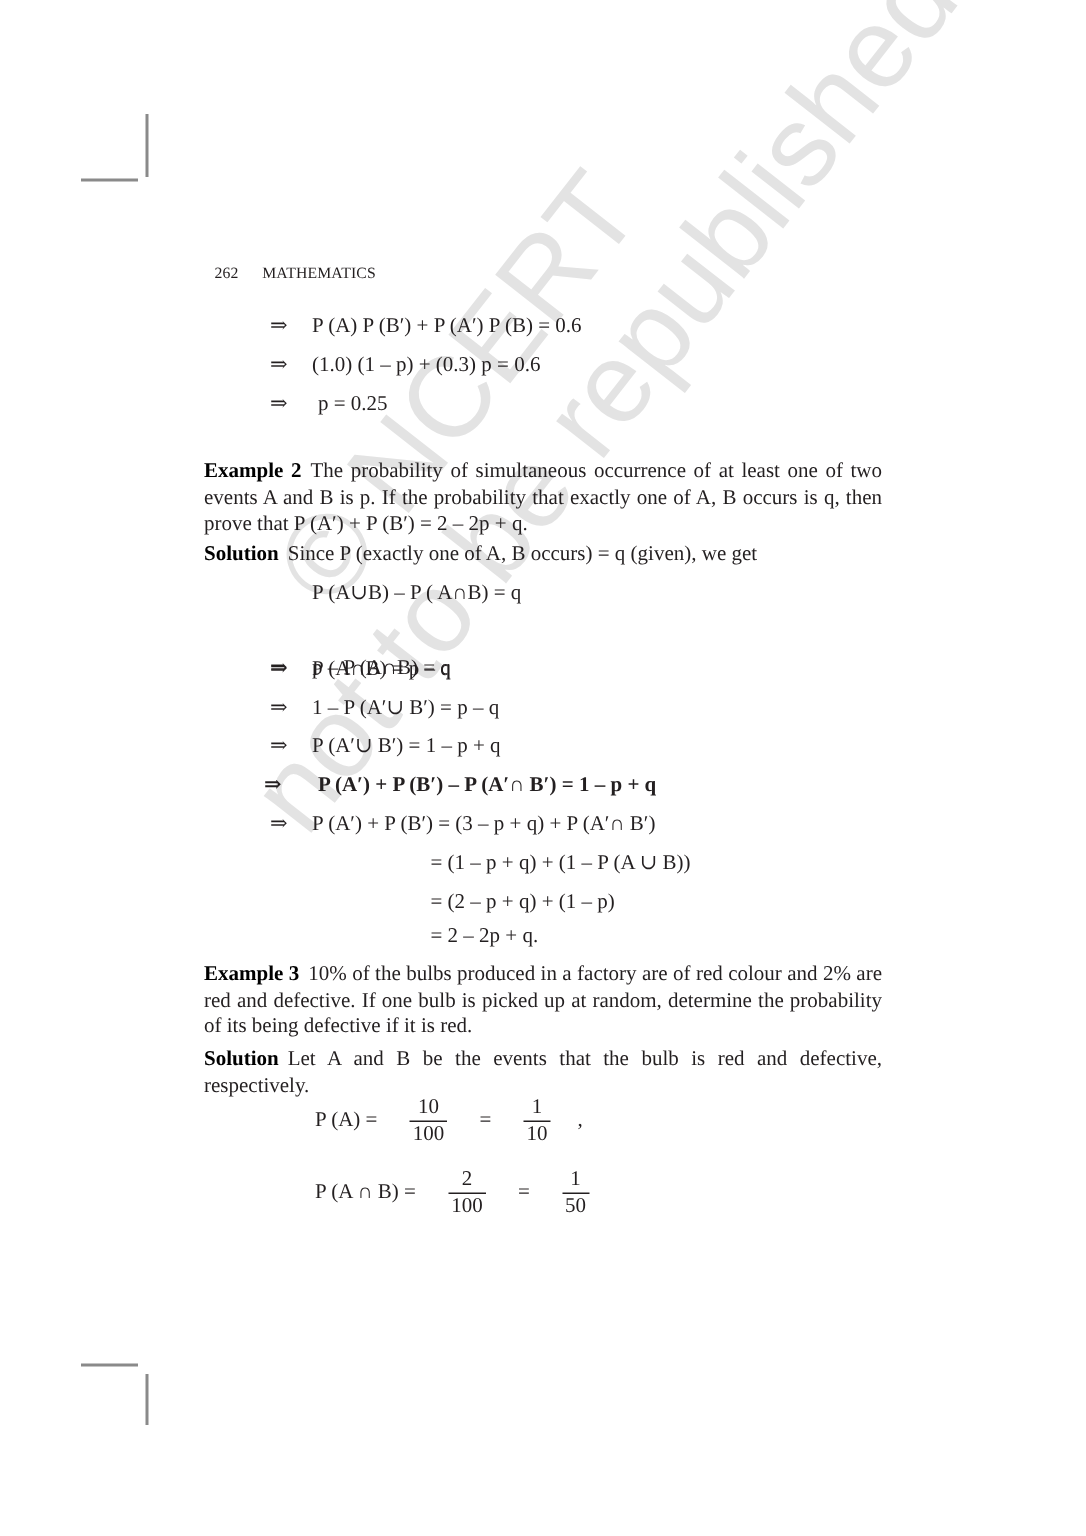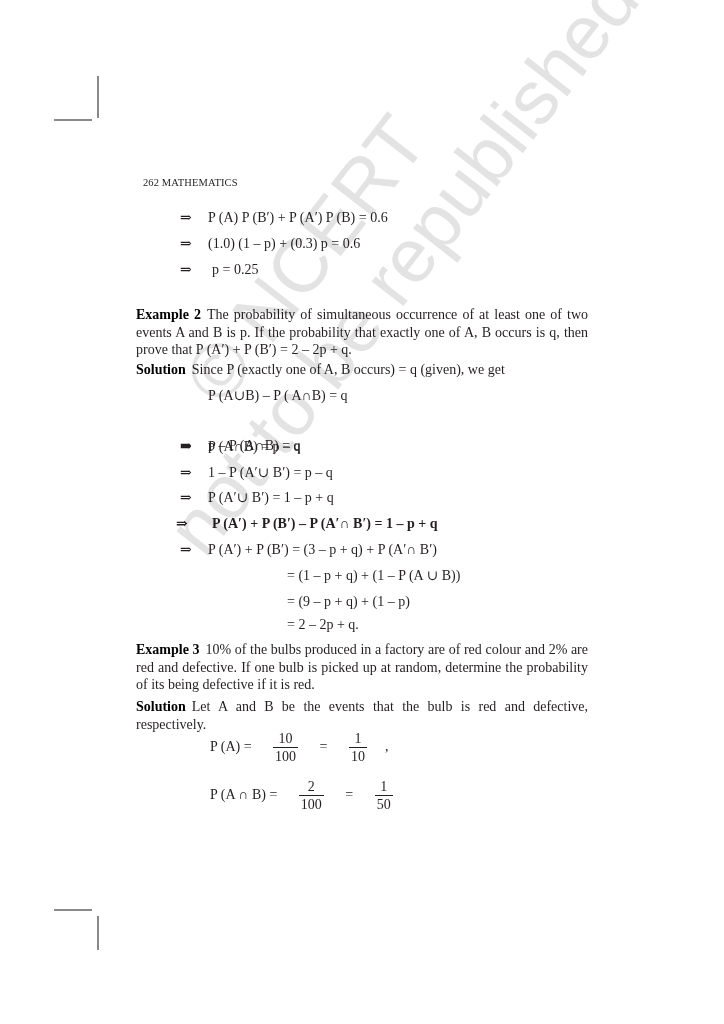--- a/index.html
+++ b/index.html
@@ -1,20 +1,20 @@
 <!DOCTYPE html>
 <html><head>
 <meta charset="utf-8">
 <style>
   html, body { margin:0; padding:0; background:#ffffff; }
   body { width:724px; height:1024px; position:relative; overflow:hidden;
          font-family:"Liberation Serif", "DejaVu Serif", serif; color:#231f20; }
   .crop { position:absolute; background:#8a8a8a; }
   .header { position:absolute; left:143px; top:177px; font-size:10.5px; letter-spacing:0.1px; }
-  .header .num { }
+  .header .num { margin-right:13px; }
   .line { position:absolute; font-size:14px; white-space:nowrap; line-height:16px; }
   .para { position:absolute; left:136px; width:452px; font-size:14px; line-height:17.5px; text-align:justify; }
   .para .lbl { color:#000000; font-weight:bold; margin-right:6px; }
   .imp { display:inline-block; width:28px; }
   .frac { display:inline-block; vertical-align:middle; text-align:center; margin:0 18px; }
   .frac span { display:block; padding:0 2px; line-height:17px; }
   .frac .n { border-bottom:1px solid #231f20; }
   .watermark { position:absolute; left:90px; top:470px; width:700px;
                transform:rotate(-52deg); transform-origin:left top;
                color:#e3e3e3; font-family:"Liberation Sans","DejaVu Sans",sans-serif;
@@ -71,21 +71,21 @@
   <div class="line" style="left:180px;top:490px;">
     <span class="imp">⇒</span><span>P (A′∪ B′) = 1 – p + q</span>
   </div>
   <div class="line" style="left:176px;top:516px;font-weight:bold;">
     <span class="imp" style="width:36px">⇒</span><span>P (A′) + P (B′) – P (A′∩ B′) = 1 – p + q</span>
   </div>
   <div class="line" style="left:180px;top:542px;">
     <span class="imp">⇒</span><span>P (A′) + P (B′) = (3 – p + q) + P (A′∩  B′)</span>
   </div>
   <div class="line" style="left:287px;top:568px;">= (1 – p + q) + (1 – P (A ∪ B))</div>
-  <div class="line" style="left:287px;top:594px;">= (9 – p + q) + (1 – p)</div>
+  <div class="line" style="left:287px;top:594px;">= (2 – p + q) + (1 – p)</div>
   <div class="line" style="left:287px;top:617px;">= 2 – 2p + q.</div>
 
   <div class="para" style="top:641px;">
     <span class="lbl">Example 3</span><span>10% of the bulbs produced in a factory are of red colour and 2% are red and defective. If one bulb is picked up at random, determine the probability of its being defective if it is red.</span>
   </div>
   <div class="para" style="top:698px;">
     <span class="lbl">Solution</span><span>Let A and B be the events that the bulb is red and defective, respectively.</span>
   </div>
 
   <div class="line" style="left:210px;top:730px;line-height:normal;">

